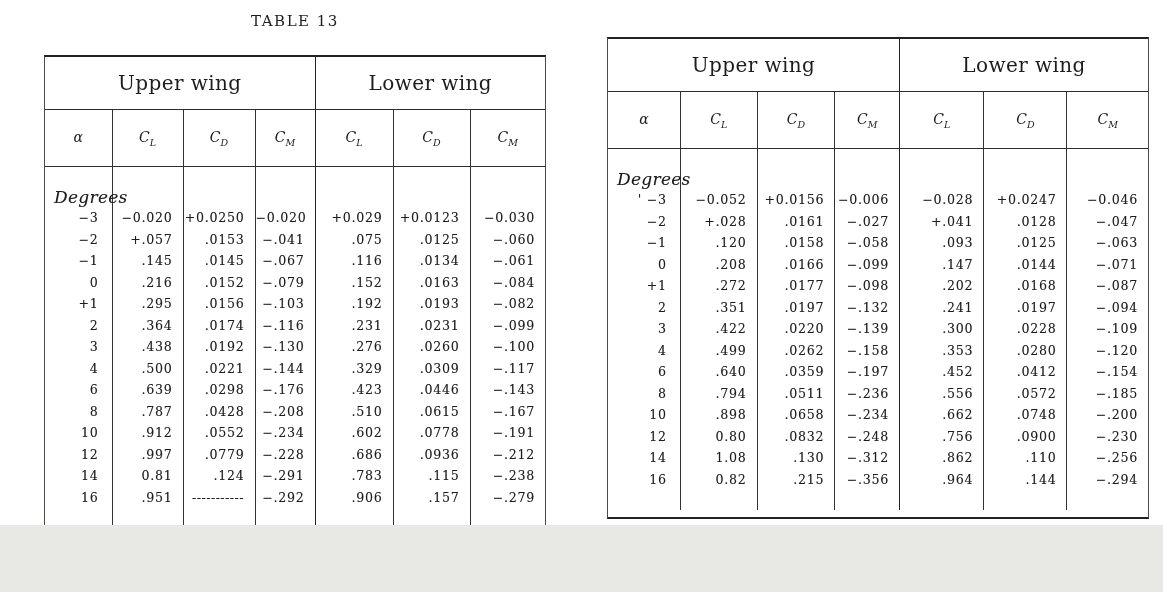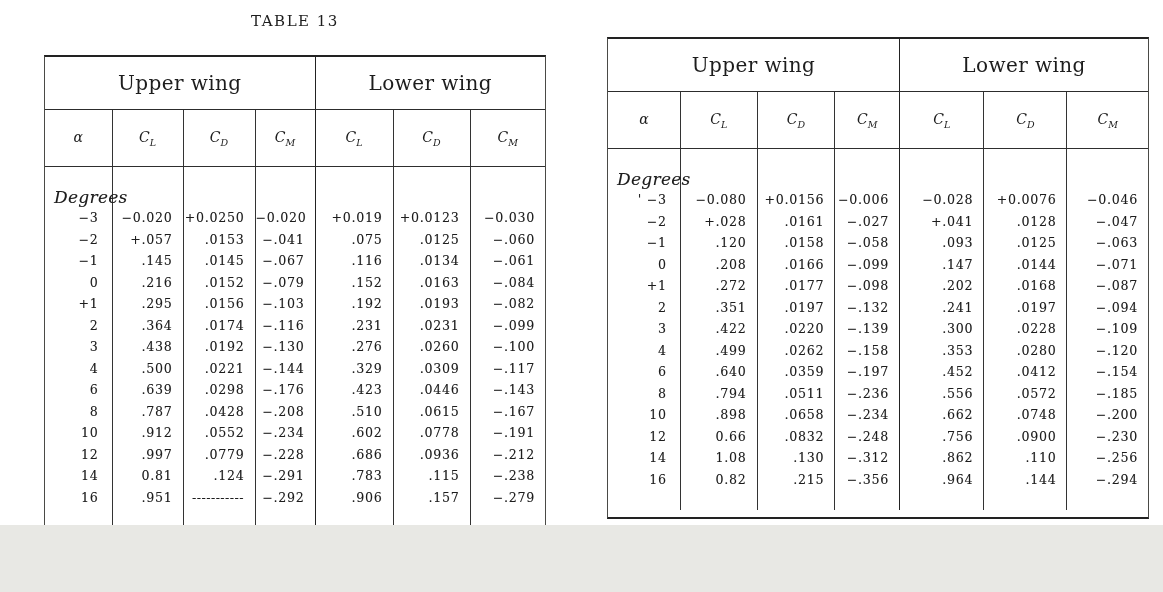--- a/index.html
+++ b/index.html
@@ -77,21 +77,21 @@
               <td class="c5"></td>
               <td class="c6"></td>
           </tr>
         </tbody>
         <tbody>
             <tr>
               <td class="c0">−3</td>
               <td class="c1">−0.020</td>
               <td class="c2">+0.0250</td>
               <td class="c3">−0.020</td>
-              <td class="c4">+0.019</td>
+              <td class="c4">+0.029</td>
               <td class="c5">+0.0123</td>
               <td class="c6">−0.030</td>
             </tr>
             <tr>
               <td class="c0">−2</td>
               <td class="c1">+.057</td>
               <td class="c2">.0153</td>
               <td class="c3">−.041</td>
               <td class="c4">.075</td>
               <td class="c5">.0125</td>
@@ -258,25 +258,25 @@
               <td class="c2"></td>
               <td class="c3"></td>
               <td class="c4"></td>
               <td class="c5"></td>
               <td class="c6"></td>
           </tr>
         </tbody>
         <tbody>
             <tr>
               <td class="c0">' −3</td>
-              <td class="c1">−0.080</td>
+              <td class="c1">−0.052</td>
               <td class="c2">+0.0156</td>
               <td class="c3">−0.006</td>
               <td class="c4">−0.028</td>
-              <td class="c5">+0.0076</td>
+              <td class="c5">+0.0247</td>
               <td class="c6">−0.046</td>
             </tr>
             <tr>
               <td class="c0">−2</td>
               <td class="c1">+.028</td>
               <td class="c2">.0161</td>
               <td class="c3">−.027</td>
               <td class="c4">+.041</td>
               <td class="c5">.0128</td>
               <td class="c6">−.047</td>
@@ -357,21 +357,21 @@
               <td class="c0">10</td>
               <td class="c1">.898</td>
               <td class="c2">.0658</td>
               <td class="c3">−.234</td>
               <td class="c4">.662</td>
               <td class="c5">.0748</td>
               <td class="c6">−.200</td>
             </tr>
             <tr>
               <td class="c0">12</td>
-              <td class="c1">0.66</td>
+              <td class="c1">0.80</td>
               <td class="c2">.0832</td>
               <td class="c3">−.248</td>
               <td class="c4">.756</td>
               <td class="c5">.0900</td>
               <td class="c6">−.230</td>
             </tr>
             <tr>
               <td class="c0">14</td>
               <td class="c1">1.08</td>
               <td class="c2">.130</td>

